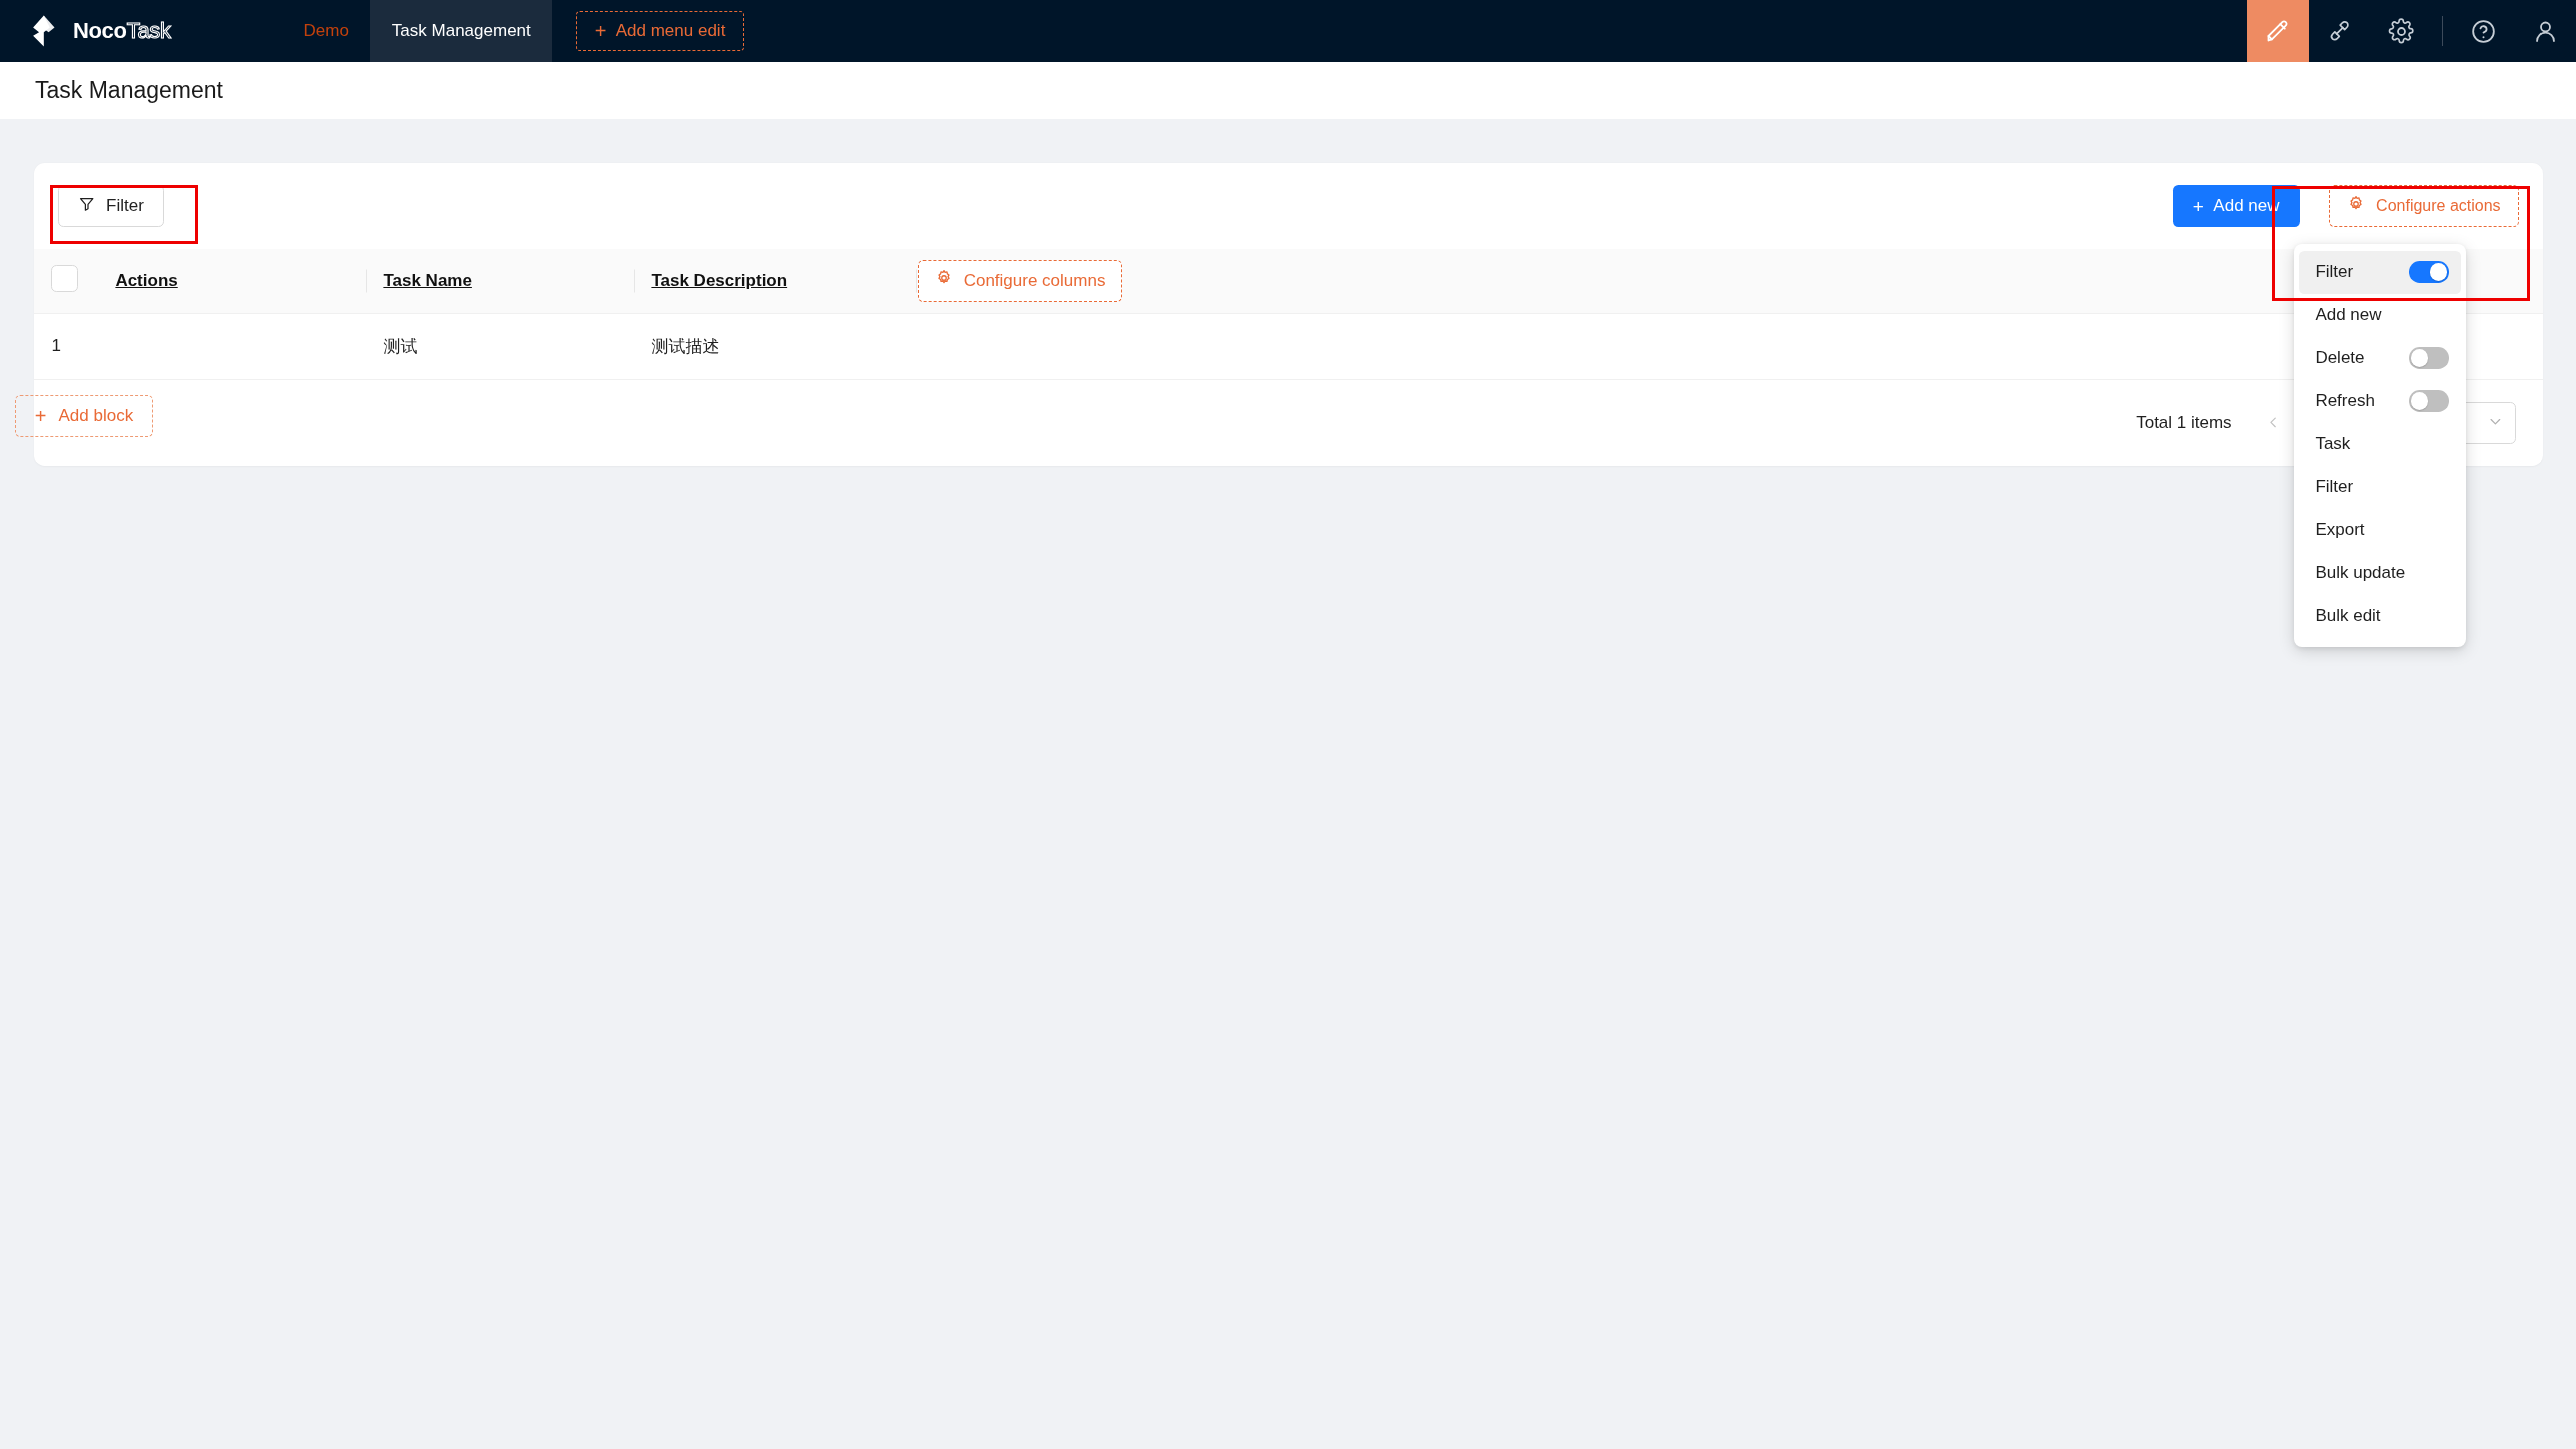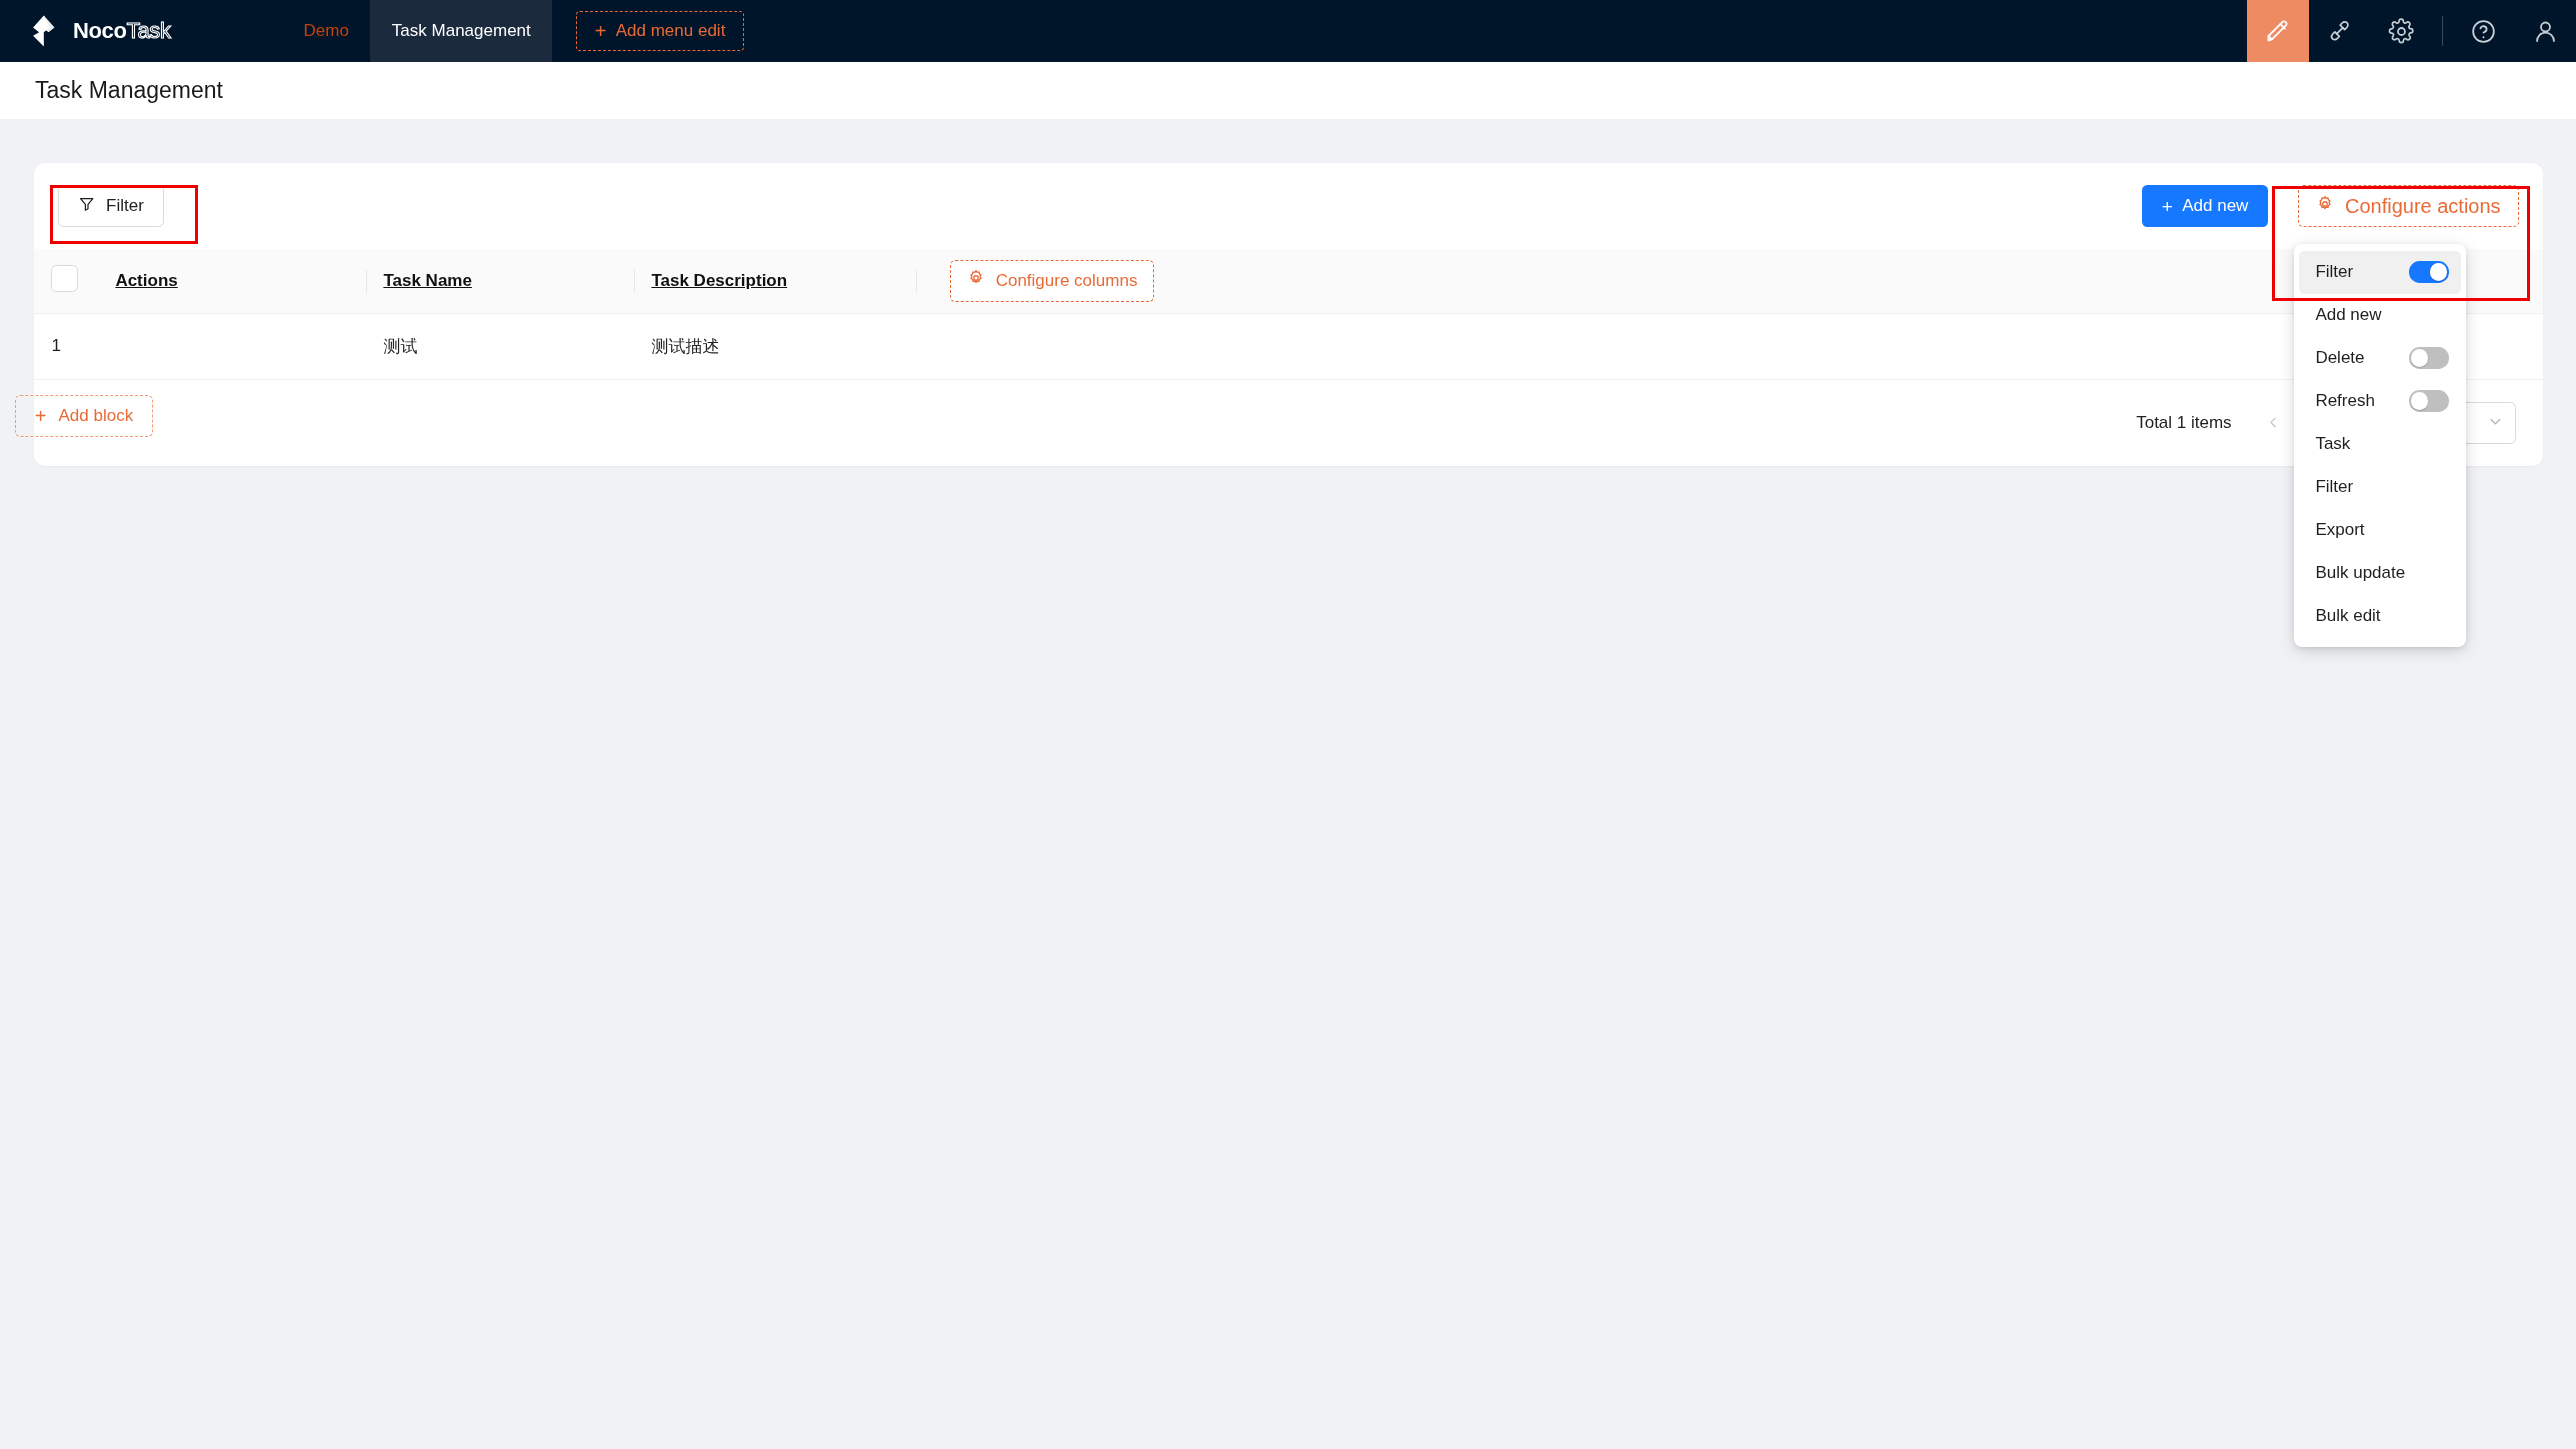--- a/index.html
+++ b/index.html
@@ -123,21 +123,21 @@
     background: #1677ff; color: #ffffff;
     font-size: 17px; cursor: pointer; white-space: nowrap;
   }
   .btn-primary .plus { font-size: 19px; font-weight: 300; line-height: 1; }
 
   .btn-dashed-orange {
     display: inline-flex; align-items: center; gap: 10.7px;
     height: 42px; padding: 0 17.4px;
     border: 1.3px dashed #e96a36; border-radius: 5.4px;
     background: #ffffff; color: #e96a36;
-    font-size: 20px; cursor: pointer; white-space: nowrap;
+    font-size: 16px; cursor: pointer; white-space: nowrap;
   }
 
   
   .annot-box {
     position: absolute;
     border: 3.4px solid #ee0000;
     pointer-events: none;
     z-index: 120;
   }
 
@@ -170,21 +170,21 @@
   .col-name { width: 268px; }
   .col-desc { width: 282px; }
   .col-cfg { width: auto; }
 
   .checkbox {
     width: 27px; height: 27px;
     border: 1.3px solid #d9d9d9; border-radius: 5.4px;
     background: #ffffff;
     display: inline-block; cursor: pointer;
   }
-  .cfg-cols-wrap { padding-left: 34px; }
+  .cfg-cols-wrap { padding-left: 2px; }
   .btn-cfg-cols {
     display: inline-flex; align-items: center; gap: 10.7px;
     height: 42px; padding: 0 16px;
     border: 1.3px dashed #e96a36; border-radius: 5.4px;
     background: #ffffff; color: #e96a36;
     font-size: 17px; font-weight: 400; cursor: pointer; white-space: nowrap;
   }
 
   
   .pagination-bar {

